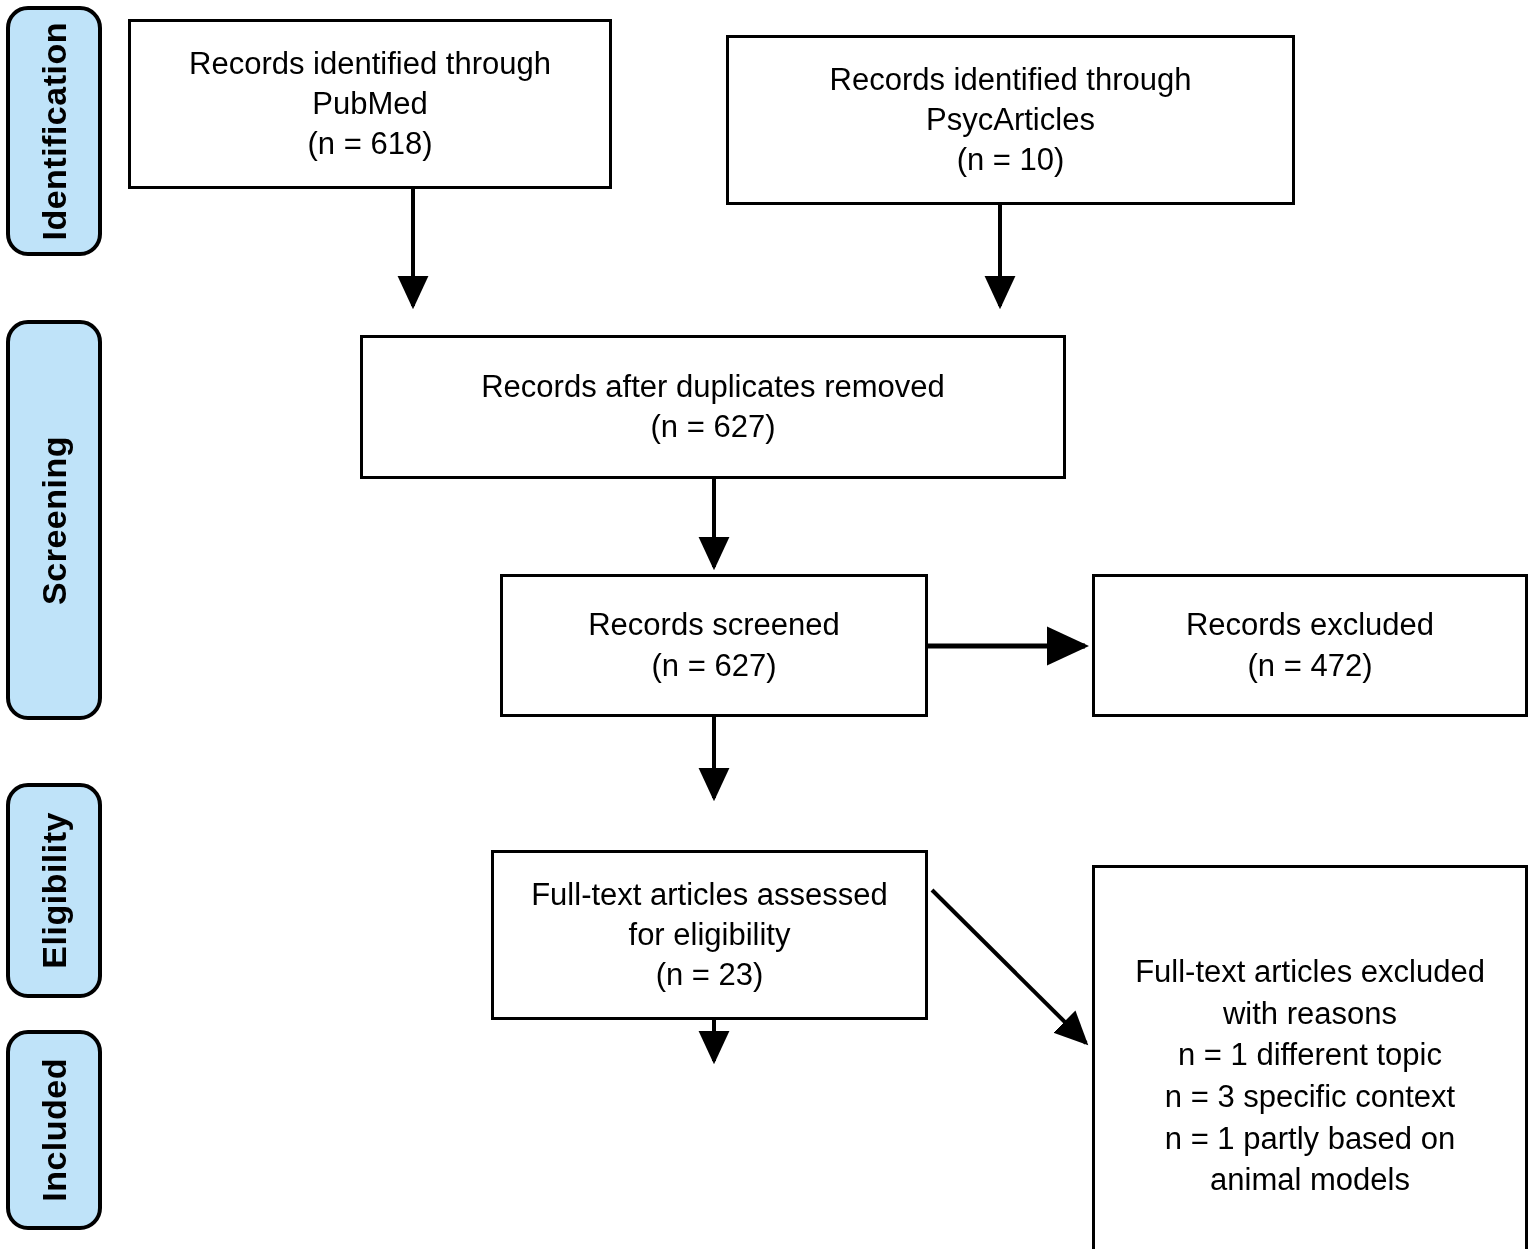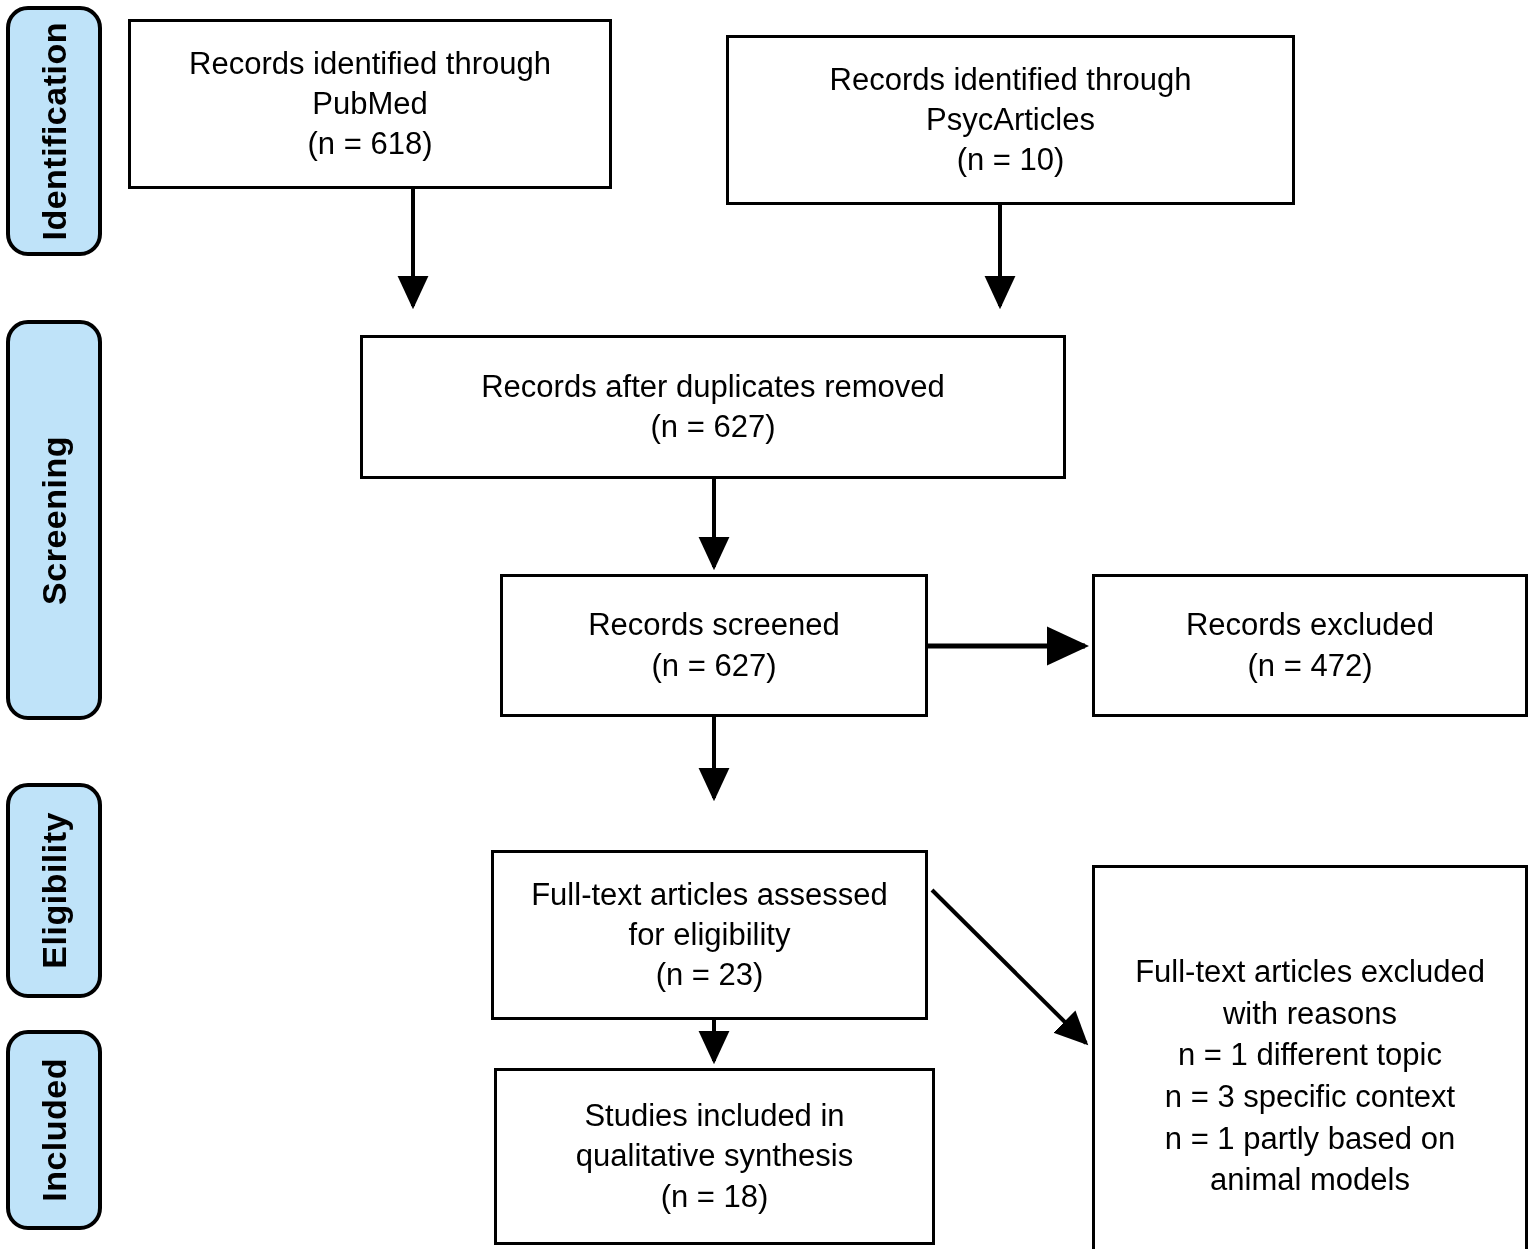--- a/index.html
+++ b/index.html
@@ -149,19 +149,14 @@
 
   <div class="flow-box reasons" style="left:1092px; top:865px; width:436px; height:422px;">
     <span class="box-text">Full-text articles excluded
 with reasons
 n = 1 different topic
 n = 3 specific context
 n = 1 partly based on
 animal models</span>
   </div>
 
-  <div class="flow-box" style="left:494px; top:1068px; width:441px; height:177px;">
-    <span class="box-text">Studies included in
-qualitative synthesis
-(n = 18)</span>
-  </div>
 
 </div>
 
 </body></html>

